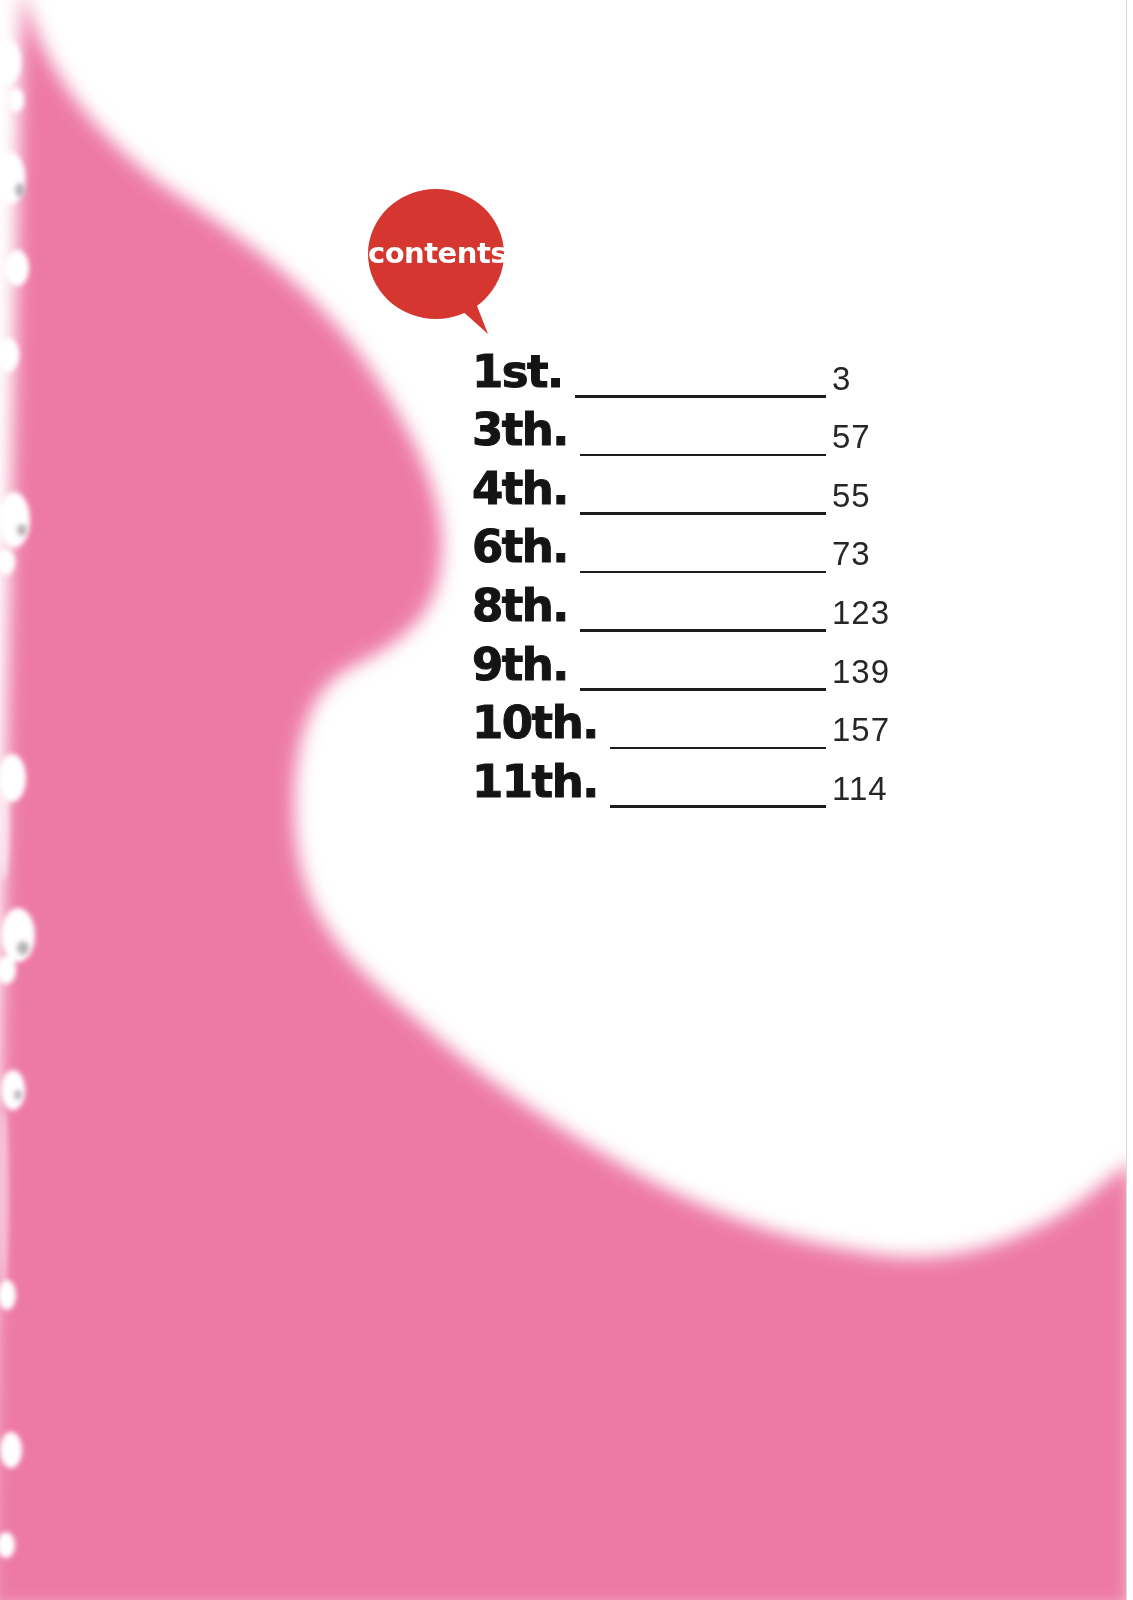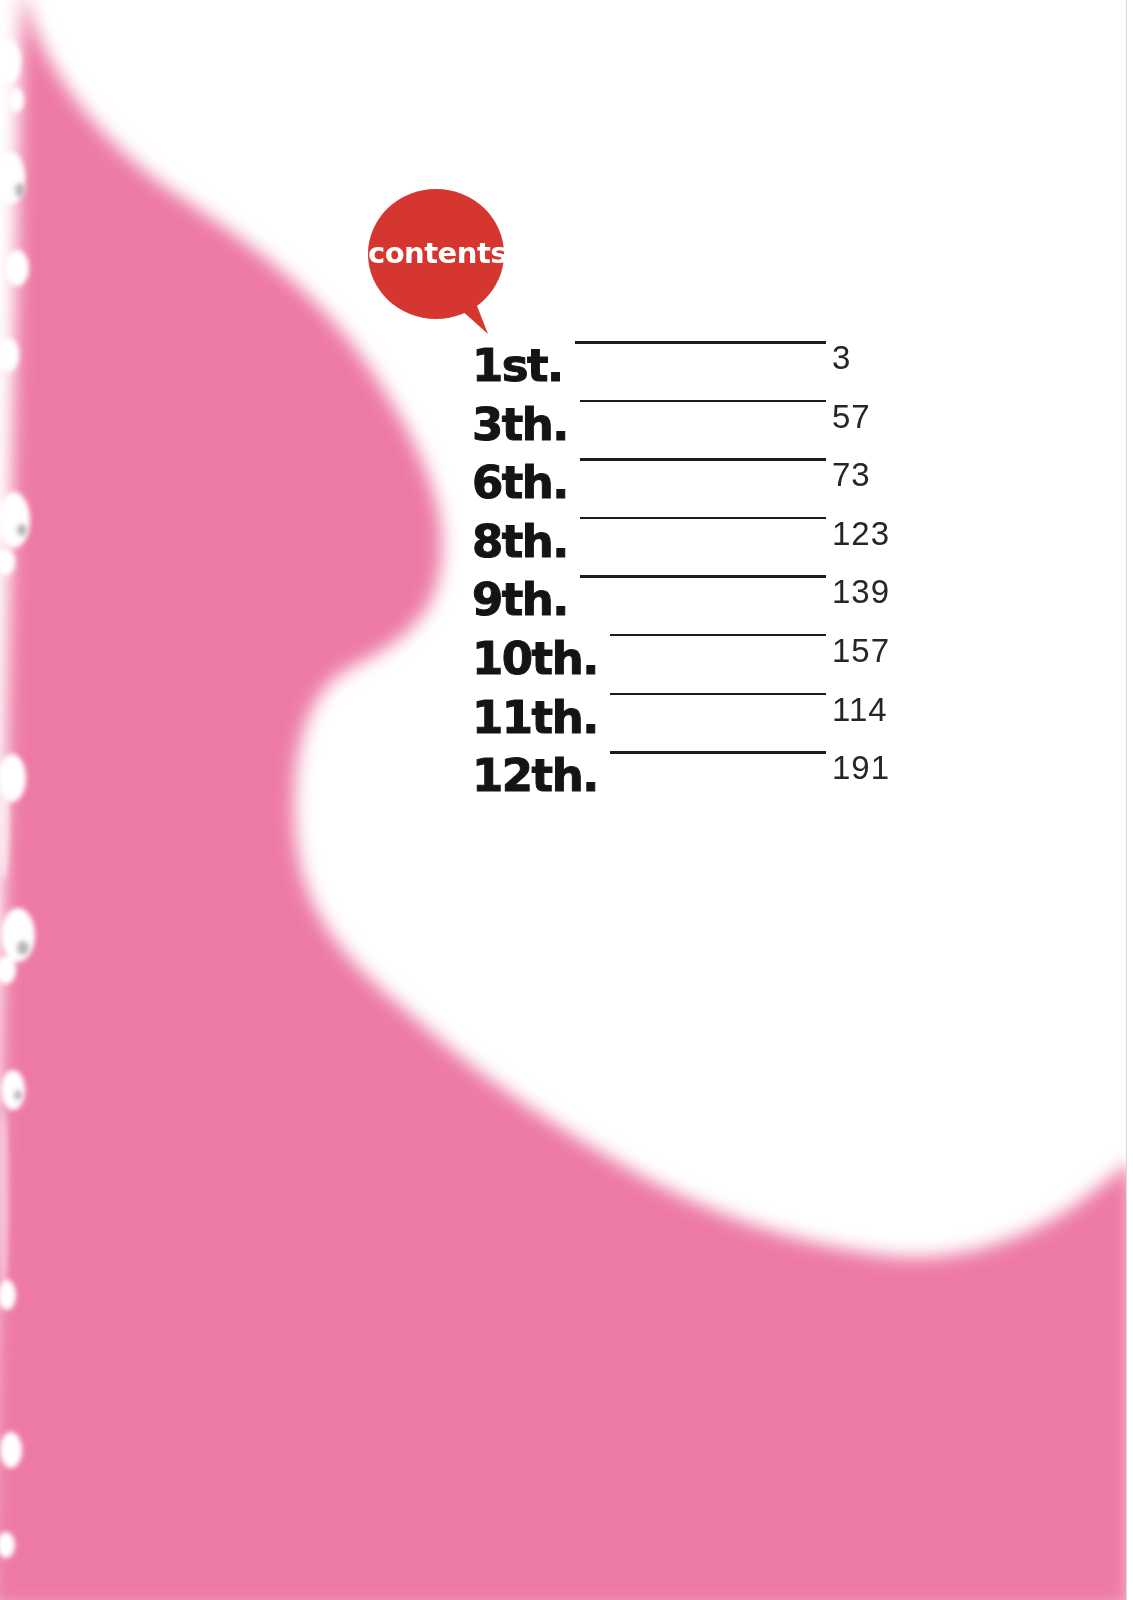--- a/index.html
+++ b/index.html
@@ -14,21 +14,21 @@
     position:absolute;left:368px;top:189px;width:136px;height:130px;
     background:#d5362f;border-radius:50%;z-index:3;
     display:flex;align-items:center;justify-content:flex-start;
   }
   .bubble-label{
     color:#ffffff;font-weight:700;font-size:29px;letter-spacing:-0.5px;
     font-family:"DejaVu Sans",sans-serif;padding-bottom:3px;
   }
   
   .toc{position:absolute;left:472px;top:339px;width:430px;z-index:4;}
-  .toc-row{display:flex;align-items:flex-start;height:58.6px;}
+  .toc-row{display:flex;align-items:flex-end;height:58.6px;}
   .ord{
     font-weight:700;font-size:45px;letter-spacing:-1.5px;color:#141414;
     white-space:nowrap;-webkit-text-stroke:1px #141414;
     font-family:"DejaVu Sans",sans-serif;
   }
   .rule{flex:1;height:2.5px;background:#1c1c1c;margin:2px 6px 0 12px;}
   .pg{
     width:70px;font-family:"Liberation Sans",sans-serif;font-weight:400;
     font-size:33px;color:#262626;letter-spacing:1px;white-space:nowrap;
   }
@@ -109,20 +109,25 @@
       <span class="ord">1st.</span>
       <span class="rule"></span>
       <span class="pg">3</span>
     </div>
     <div class="toc-row">
       <span class="ord">3th.</span>
       <span class="rule"></span>
       <span class="pg">57</span>
     </div>
     <div class="toc-row">
+      <span class="ord">4th.</span>
+      <span class="rule"></span>
+      <span class="pg">55</span>
+    </div>
+    <div class="toc-row">
       <span class="ord">6th.</span>
       <span class="rule"></span>
       <span class="pg">73</span>
     </div>
     <div class="toc-row">
       <span class="ord">8th.</span>
       <span class="rule"></span>
       <span class="pg">123</span>
     </div>
     <div class="toc-row">
@@ -133,23 +138,18 @@
     <div class="toc-row">
       <span class="ord">10th.</span>
       <span class="rule"></span>
       <span class="pg">157</span>
     </div>
     <div class="toc-row">
       <span class="ord">11th.</span>
       <span class="rule"></span>
       <span class="pg">114</span>
     </div>
-    <div class="toc-row">
-      <span class="ord">12th.</span>
-      <span class="rule"></span>
-      <span class="pg">191</span>
-    </div>
 
   </div>
 
   <div class="edge"></div>
 
 </div>
 
 </body></html>

